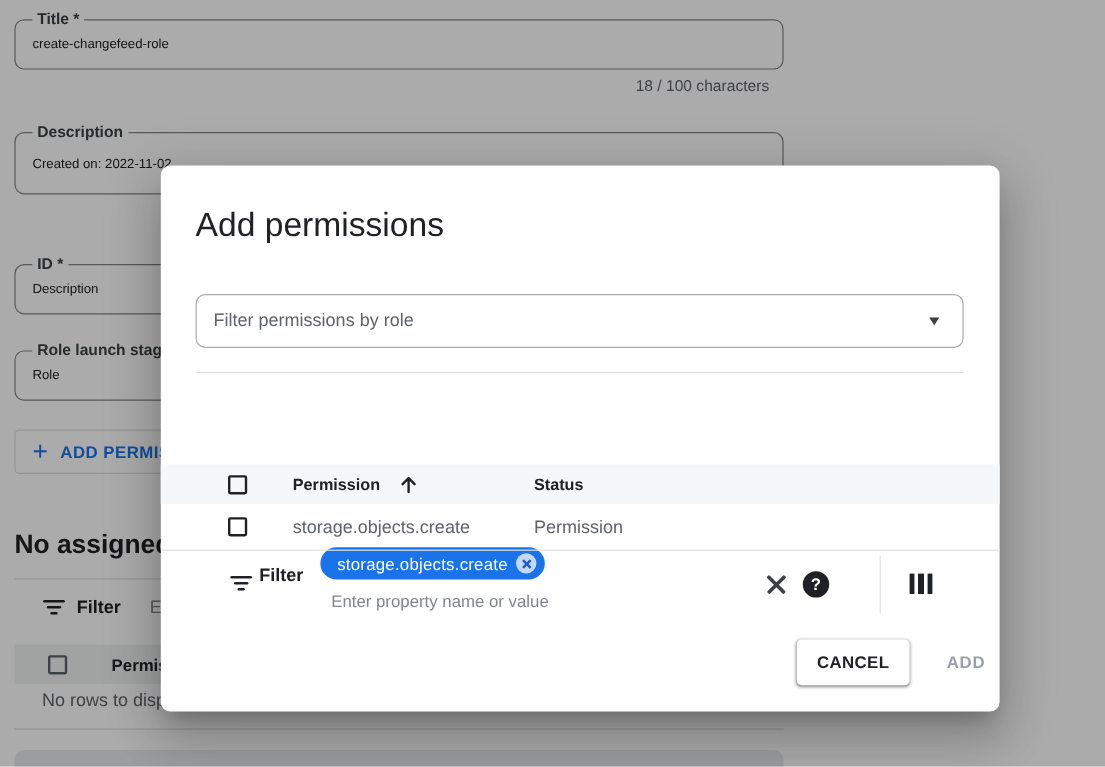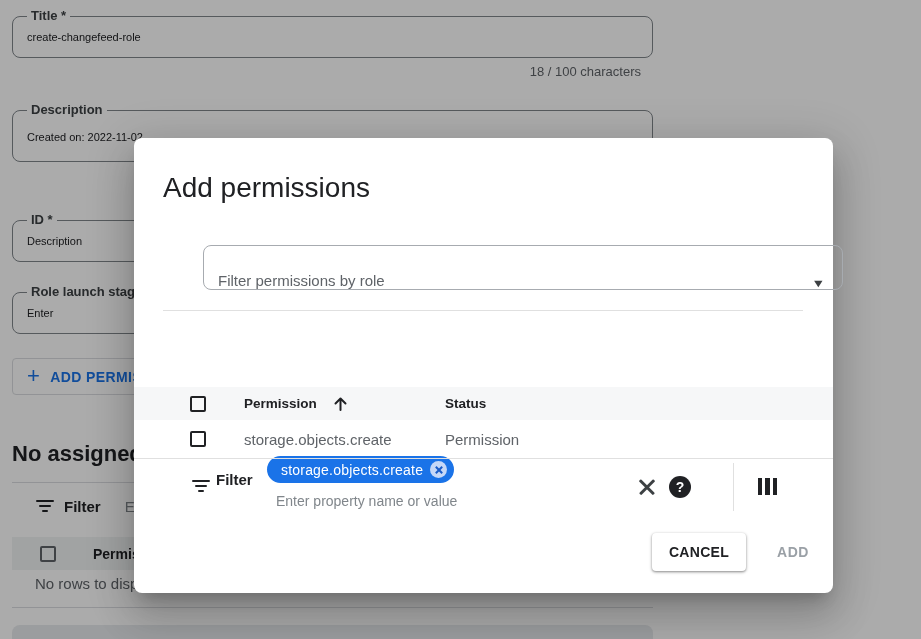--- a/index.html
+++ b/index.html
@@ -54,21 +54,21 @@
 
   
   .scrim { position:absolute; inset:0; background:rgba(0,0,0,0.33); }
 
   
   .modal { position:absolute; left:134px; top:138px; width:699px; height:455px; background:#fff; border-radius:8px;
            box-shadow:0 11px 15px -7px rgba(0,0,0,.2), 0 24px 38px 3px rgba(0,0,0,.14), 0 9px 46px 8px rgba(0,0,0,.12); }
 
   .modal-title { position:absolute; left:29px; top:34px; font-size:28px; color:#202124; white-space:nowrap; }
 
-  .role-select { position:absolute; left:29px; top:107px; width:640px; height:45px; border:1px solid #a7abb0; border-radius:8px; display:flex; align-items:flex-end; padding:0 18px 0 14px;margin-left:40px; }
+  .role-select { position:absolute; left:29px; top:107px; width:640px; height:45px; border:1px solid #a7abb0; border-radius:8px; display:flex; align-items:center; padding:0 18px 0 14px; }
   .role-select .sel-text { font-size:15px; color:#5f6368; flex:1; white-space:nowrap; }
   .chev { font-size:11px; color:#3c4043; transform:scaleX(1.3); }
 
   .mod-hr { position:absolute; left:29px; top:172px; width:640px; border-top:1px solid #e0e0e0; }
 
   .filter-bar { position:absolute; left:0; top:178px; width:699px; height:204px; }
   .fb-funnel { position:absolute; left:58px; top:164px; }
   .fb-label { position:absolute; left:82px; top:155px; font-size:15px; font-weight:bold; color:#202124; }
   .chip { position:absolute; left:133px; top:140px; height:27px; border-radius:14px; background:#1a73e8; display:flex; align-items:center; padding:0 7px 0 14px; gap:7px; }
   .chip .chip-text { color:#fff; font-size:14px; letter-spacing:.2px; white-space:nowrap; }
@@ -93,21 +93,21 @@
   .mtable { position:absolute; left:0; top:249px; width:699px; }
   .mthead { height:33px; background:#f6f7f8; display:flex; align-items:center; position:relative; }
   .mtrow  { height:39px; display:flex; align-items:center; border-bottom:1px solid #e0e0e0; position:relative; }
   .mthead .cb, .mtrow .cb { position:absolute; left:56px; }
   .col-perm { position:absolute; left:110px; white-space:nowrap; display:flex; align-items:center; }
   .col-status { position:absolute; left:311px; white-space:nowrap; }
   .mthead .col-perm, .mthead .col-status { font-size:13.5px; font-weight:bold; color:#202124; }
   .mtrow .col-perm, .mtrow .col-status { font-size:15px; color:#5f6368; }
   .sort-arrow { margin-left:16px; display:inline-flex; }
 
-  .modal-footer { position:absolute; left:4px; top:395px; width:699px; height:38px; }
+  .modal-footer { position:absolute; left:16px; top:395px; width:699px; height:38px; }
   .cancel-btn { position:absolute; left:514px; top:0; width:94px; height:38px; background:#fff; border:none; border-radius:4px; box-shadow:0 1px 2px rgba(0,0,0,.3), 0 1px 3px 1px rgba(0,0,0,.15); font-family:inherit; font-size:14px; font-weight:bold; letter-spacing:.3px; color:#202124; }
   .add-btn { position:absolute; left:625px; top:0; width:60px; height:38px; background:none; border:none; font-family:inherit; font-size:14px; font-weight:bold; letter-spacing:.6px; color:#9aa0a6; text-align:center; }
 </style>
 </head>
 <body>
 
 <div class="page">
 
   <div class="bg-content">
 
@@ -122,21 +122,21 @@
       <span class="fvalue">Created on: 2022-11-02</span>
     </div>
 
     <div class="ofield" id="f-id">
       <span class="flabel">ID *</span>
       <span class="fvalue">Description</span>
     </div>
 
     <div class="ofield" id="f-stage">
       <span class="flabel">Role launch stage</span>
-      <span class="fvalue">Enter</span>
+      <span class="fvalue">Role</span>
     </div>
 
     <div class="add-perm-btn">
       <span class="plus-glyph">+</span>
       <span>ADD PERMISSIONS</span>
     </div>
 
     <div class="bg-heading">No assigned permissions</div>
 
     <div class="hr" id="bg-hr1"></div>

